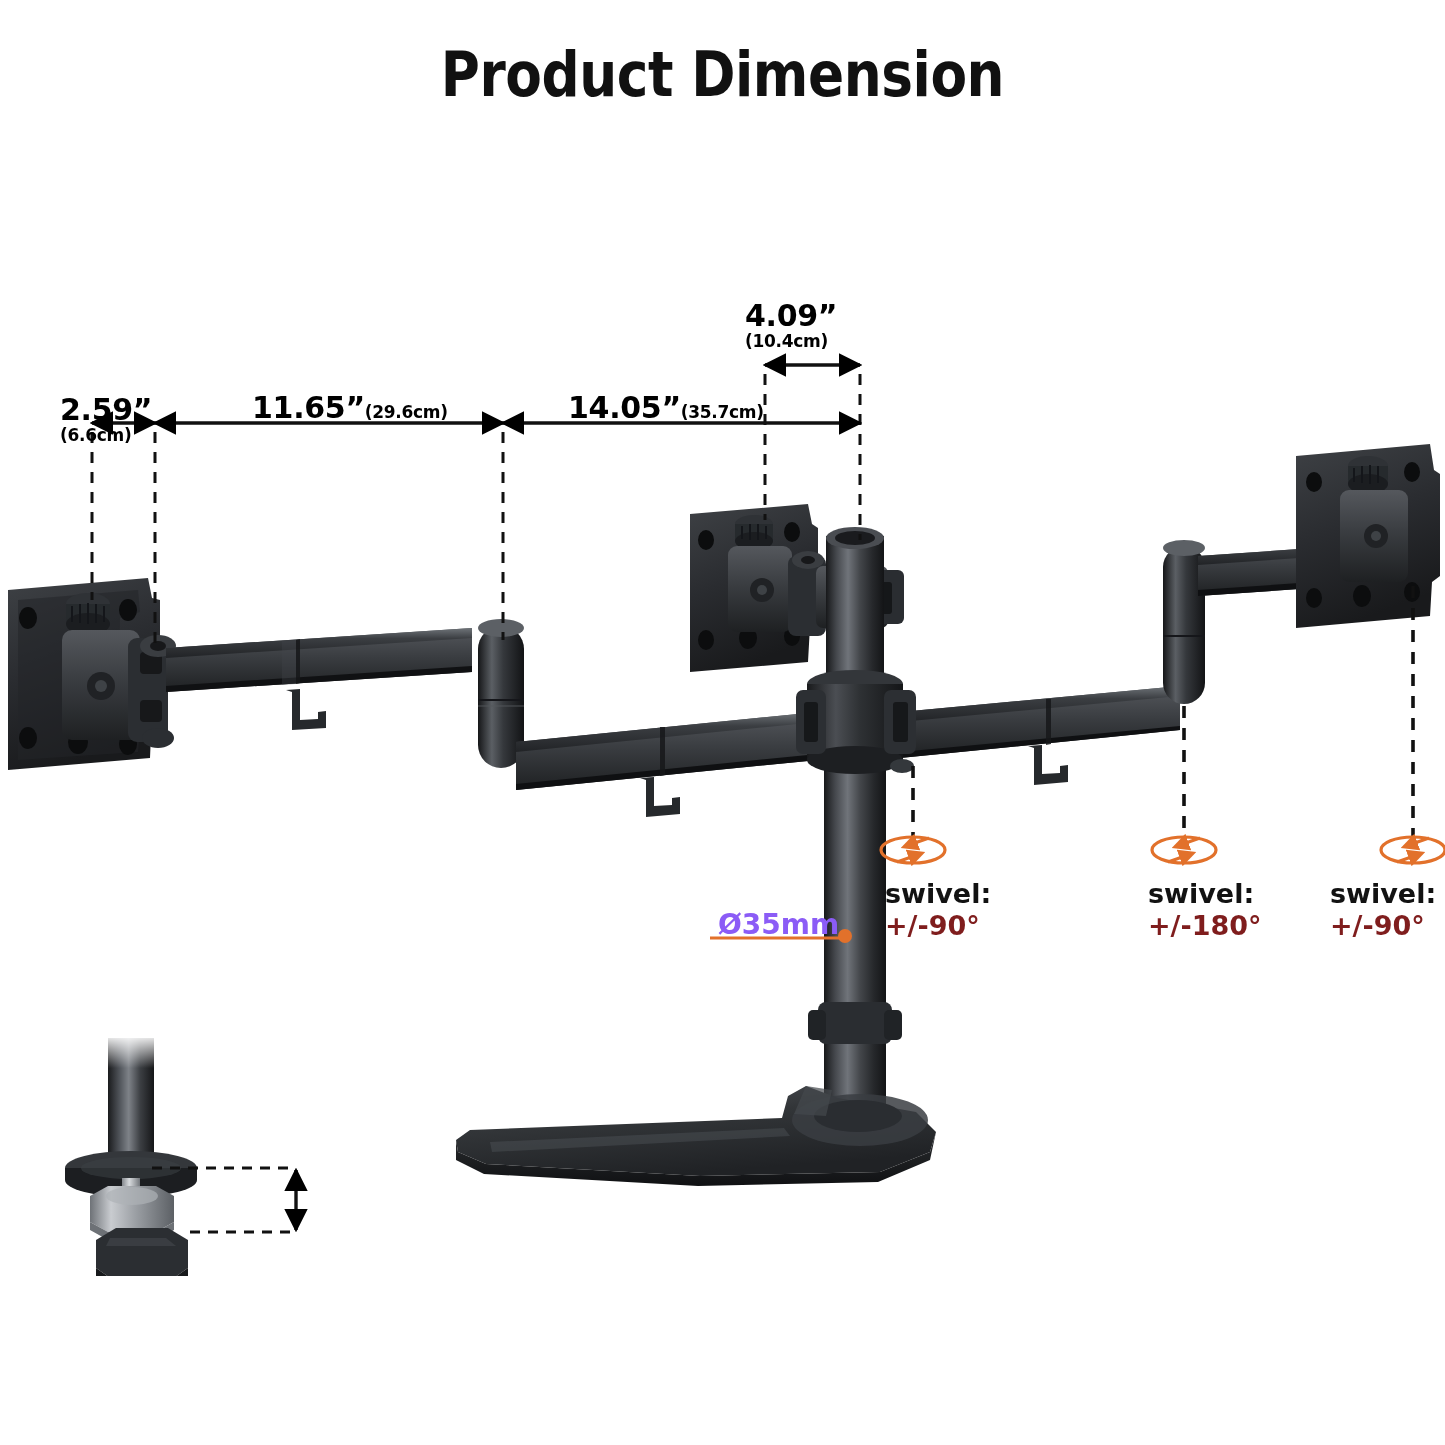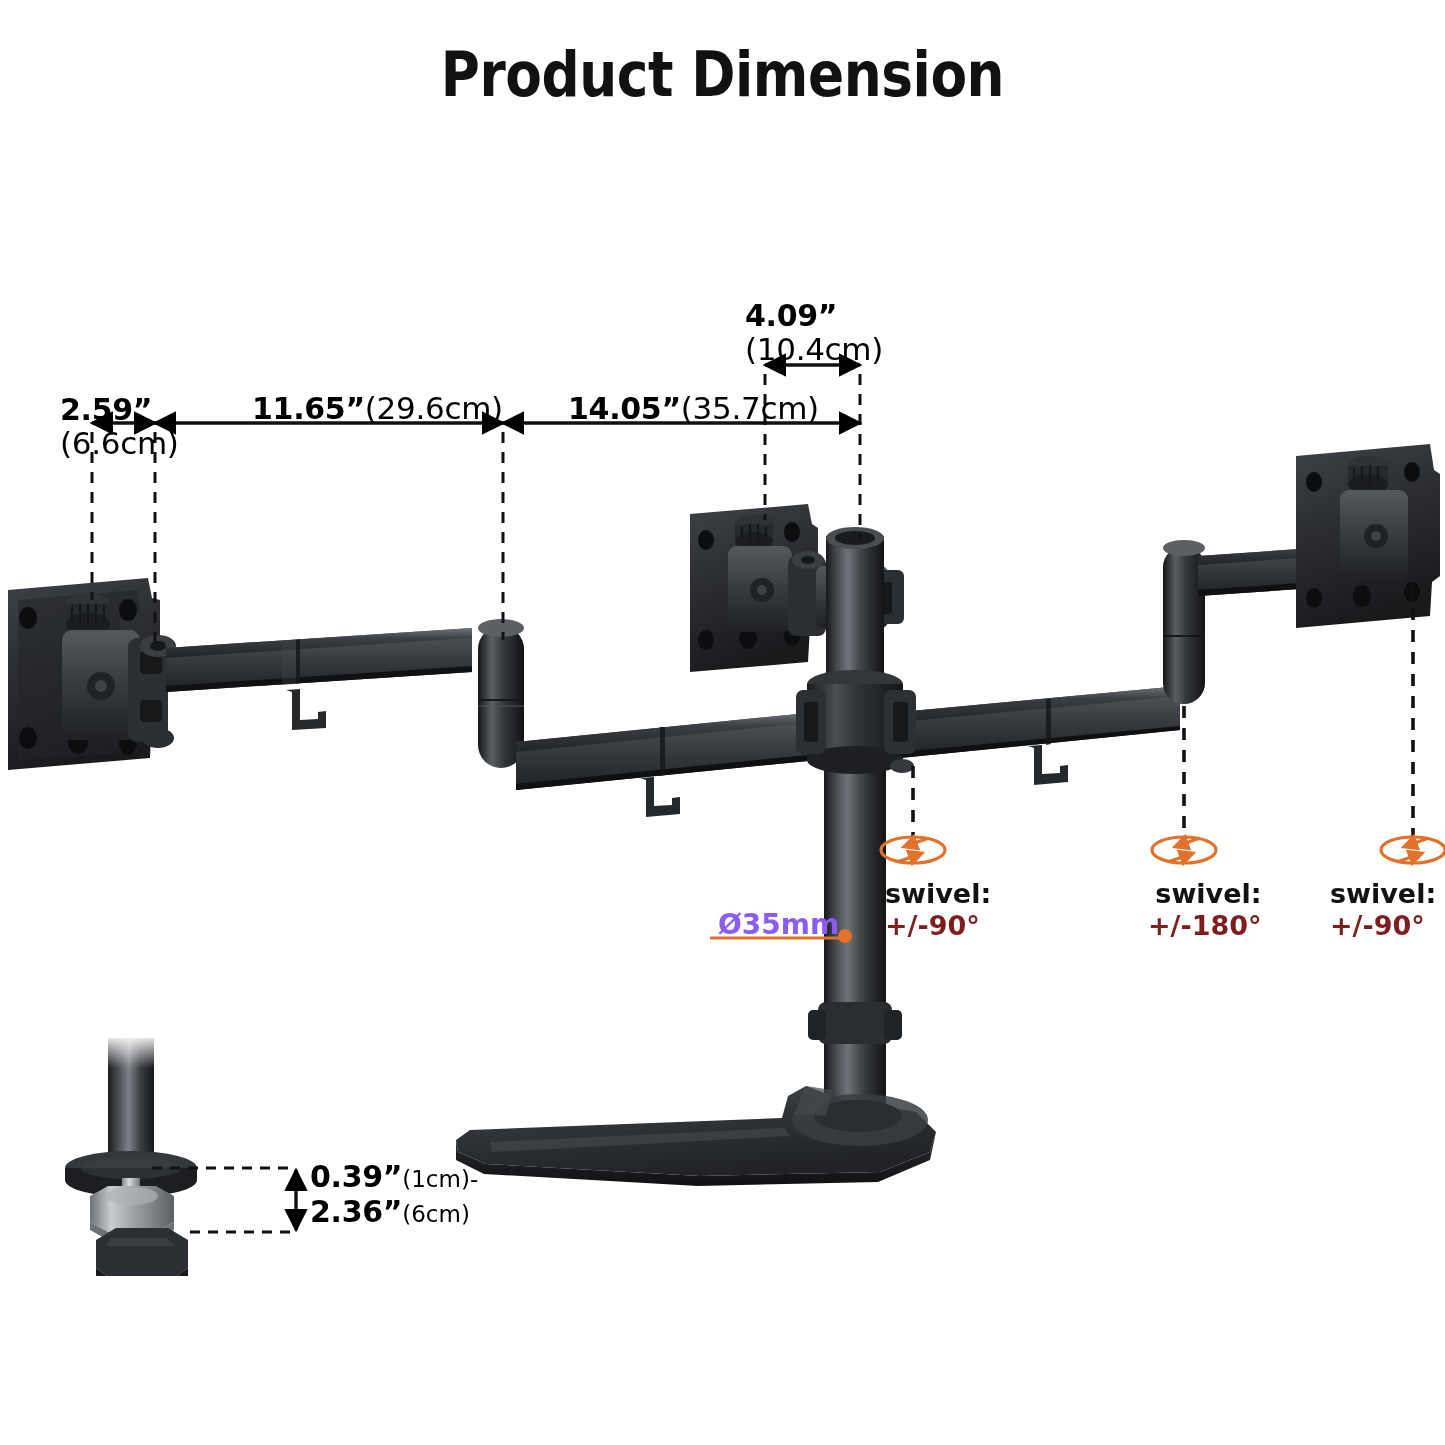--- a/index.html
+++ b/index.html
@@ -46,40 +46,39 @@
     color: #000000;
     white-space: nowrap;
     font-family: "DejaVu Sans", sans-serif;
   }
   .dim-in {
     font-size: 30px;
     font-weight: 700;
     letter-spacing: -0.3px;
   }
   .dim-cm {
-    font-size: 31px;
-    font-weight: 400;
+    font-size: 17px;
+    font-weight: 700;
     letter-spacing: -0.3px;
   }
   .dim-stack { }
   .dim-stack .dim-in { display: block; line-height: 1.05; }
   .dim-stack .dim-cm { display: block; line-height: 1.12; }
 
   .swivel-block {
     position: absolute;
     white-space: nowrap;
     font-family: "DejaVu Sans", sans-serif;
   }
   .swivel-title {
     display: block;
     font-size: 27px;
     font-weight: 700;
     color: #121212;
     line-height: 1.18;
-    text-align: right;
   }
   .swivel-value {
     display: block;
     font-size: 27px;
     font-weight: 700;
     color: #7f1d1d;
     line-height: 1.18;
   }
   .pole-note {
     position: absolute;
@@ -488,18 +487,14 @@
     <span class="swivel-value">+/-180°</span>
   </div>
 
   <div class="swivel-block" style="left: 1330px; top: 878px;">
     <span class="swivel-title">swivel:</span>
     <span class="swivel-value">+/-90°</span>
   </div>
 
   <div class="pole-note" style="left: 718px; top: 908px;">Ø35mm</div>
 
-  <div class="clamp-note" style="left: 310px; top: 1160px;">
-    <span class="row"><span class="big">0.39”</span><span class="small">(1cm)-</span></span>
-    <span class="row"><span class="big">2.36”</span><span class="small">(6cm)</span></span>
-  </div>
 
 </div>
 
 </body></html>

